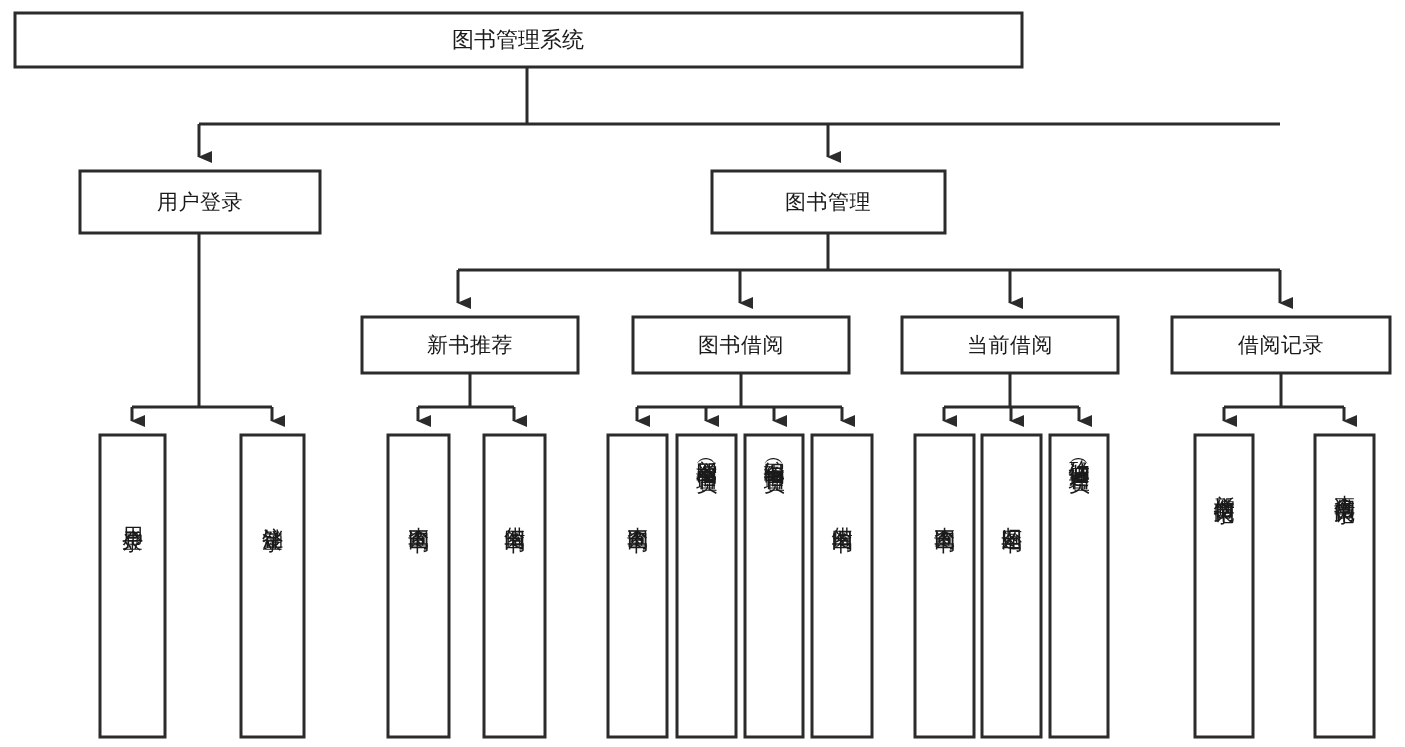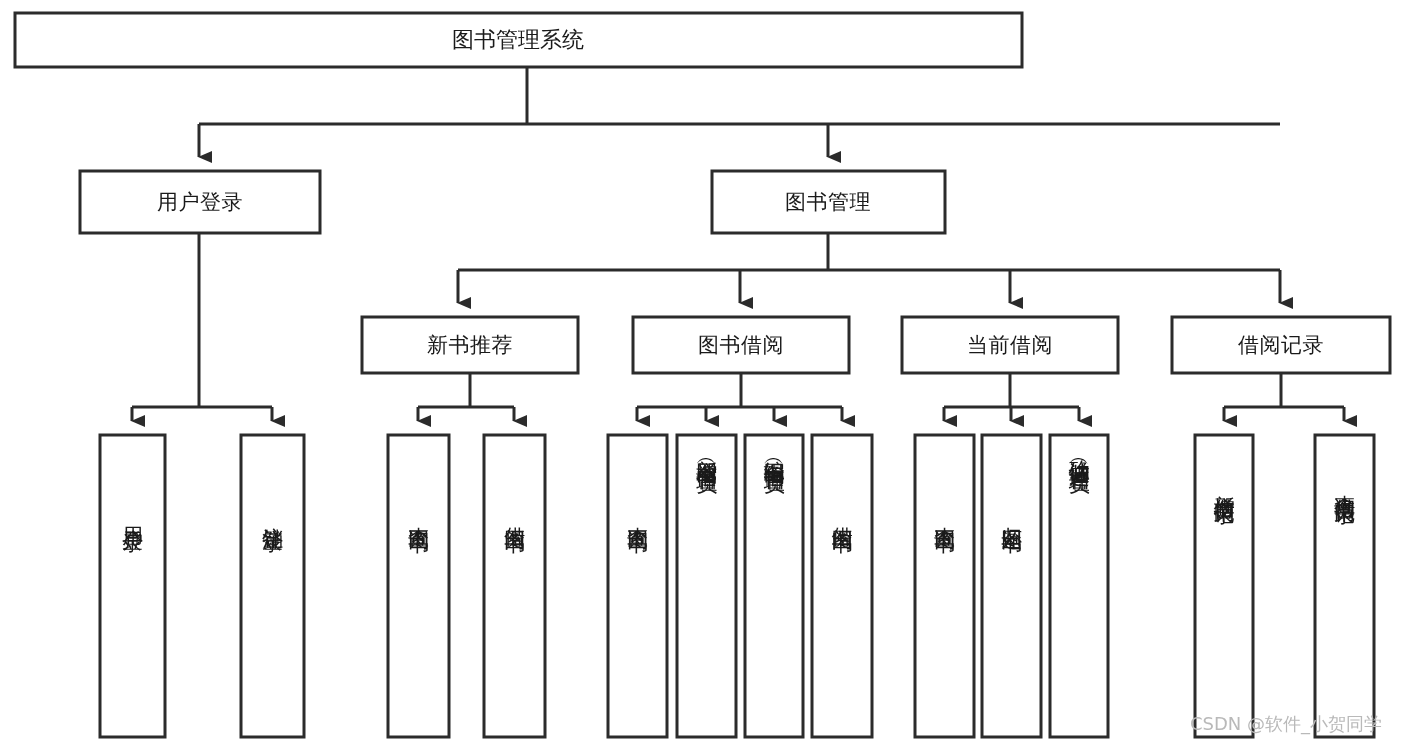--- a/index.html
+++ b/index.html
@@ -228,15 +228,14 @@
   <div class="vlabel" style="left:1050px; top:443px; width:58px; height:294px;">
     <span>确认归还（管理员）</span>
   </div>
   <div class="vlabel" style="left:1195px; top:478px; width:58px; height:259px;">
     <span>新增借阅记录</span>
   </div>
   <div class="vlabel" style="left:1315px; top:478px; width:59px; height:259px;">
     <span>查询借阅记录</span>
   </div>
 
-  <div class="watermark">CSDN @软件_小贺同学</div>
 
 </div>
 
 </body></html>

